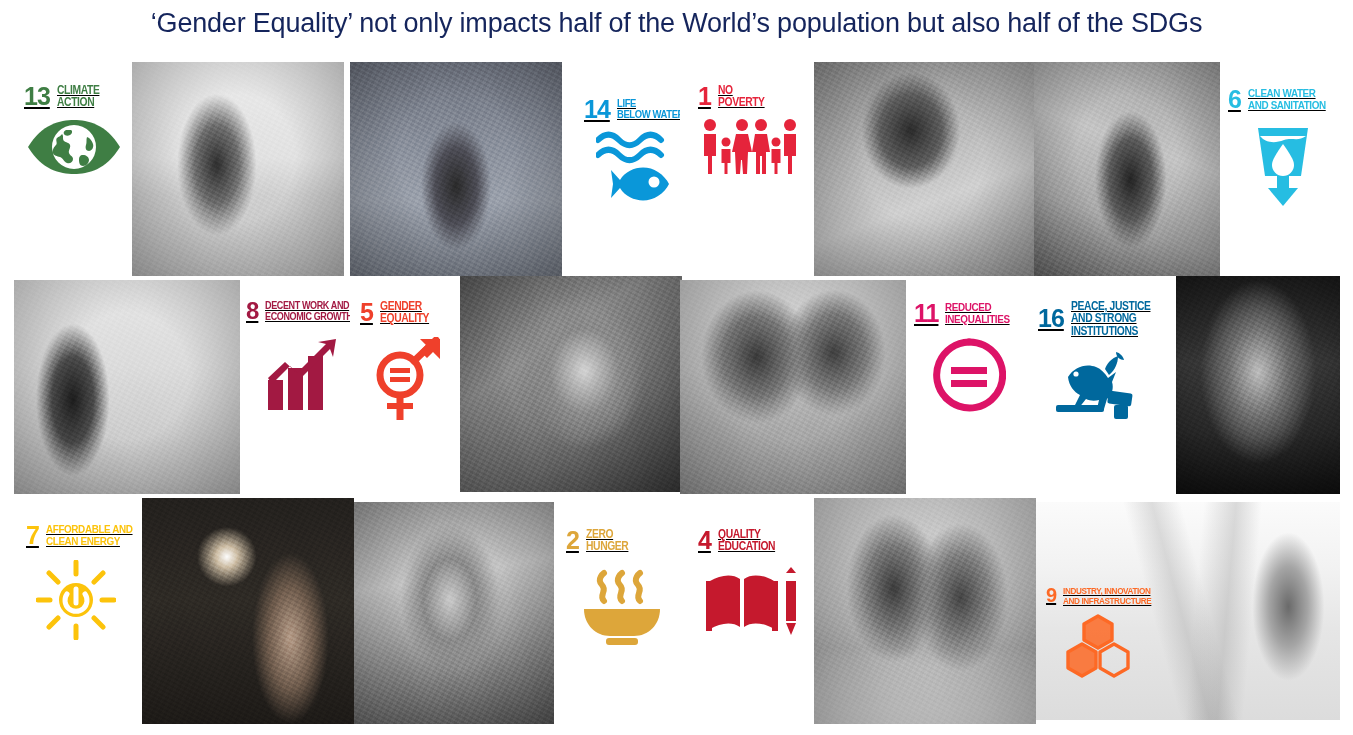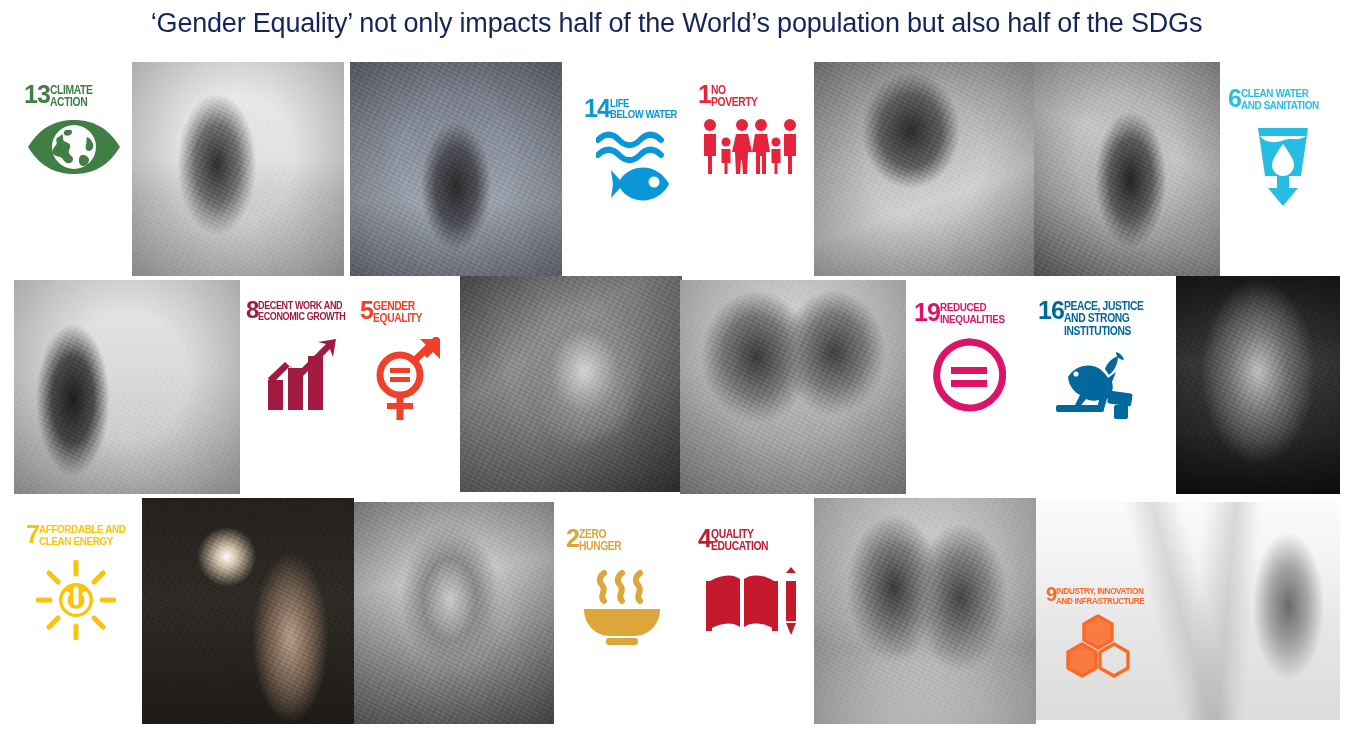--- a/index.html
+++ b/index.html
@@ -31,21 +31,21 @@
   .tile{position:absolute;overflow:hidden;background:#ffffff;}
   .photo{position:absolute;overflow:hidden;background:#cfcfcf;}
 
   
   .sdg{
     position:absolute;
     display:flex;flex-direction:column;
     background:#ffffff;
     box-sizing:border-box;
   }
-  .sdg-head{display:flex;align-items:flex-start;}
+  .sdg-head{display:flex;align-items:center;gap:7px;text-decoration:underline;}
   .sdg-num{
     font-family:"Liberation Sans", sans-serif;
     font-weight:700;
     line-height:0.86;
     letter-spacing:-1px;
   }
   .sdg-title{
     font-family:"Liberation Sans", sans-serif;
     font-weight:700;
     line-height:1.04;
@@ -269,21 +269,21 @@
       <div class="vig"></div>
   </div>
   <div class="photo" style="left:666px;top:218px;width:226px;height:214px;">
     <div class="ph p-boys"></div>
       <div class="grain"></div>
       <div class="vig"></div>
   </div>
   <div class="tile" style="left:892px;top:218px;width:122px;height:214px;">
     <div class="sdg" style="left:8px;top:22px;">
       <div class="sdg-head">
-        <span class="sdg-num" style="font-size:25px;color:#DD1367;">19</span>
+        <span class="sdg-num" style="font-size:25px;color:#DD1367;">11</span>
         <span class="sdg-title" style="font-size:11.5px;color:#DD1367;width:104px;">REDUCED
 INEQUALITIES</span>
       </div>
       <div class="sdg-icon" style="margin-left:18px;margin-top:12px;">
         <svg width="74" height="74" viewBox="0 0 74 74">
           <path d="M37 4a33 33 0 11-23 56" fill="none" stroke="#DD1367" stroke-width="7" stroke-linecap="round"></path>
           <path d="M14 60A33 33 0 0137 4" fill="none" stroke="#DD1367" stroke-width="7" stroke-linecap="round"></path>
           <rect x="19" y="29" width="36" height="7" fill="#DD1367"></rect>
           <rect x="19" y="42" width="36" height="7" fill="#DD1367"></rect>
         </svg>

